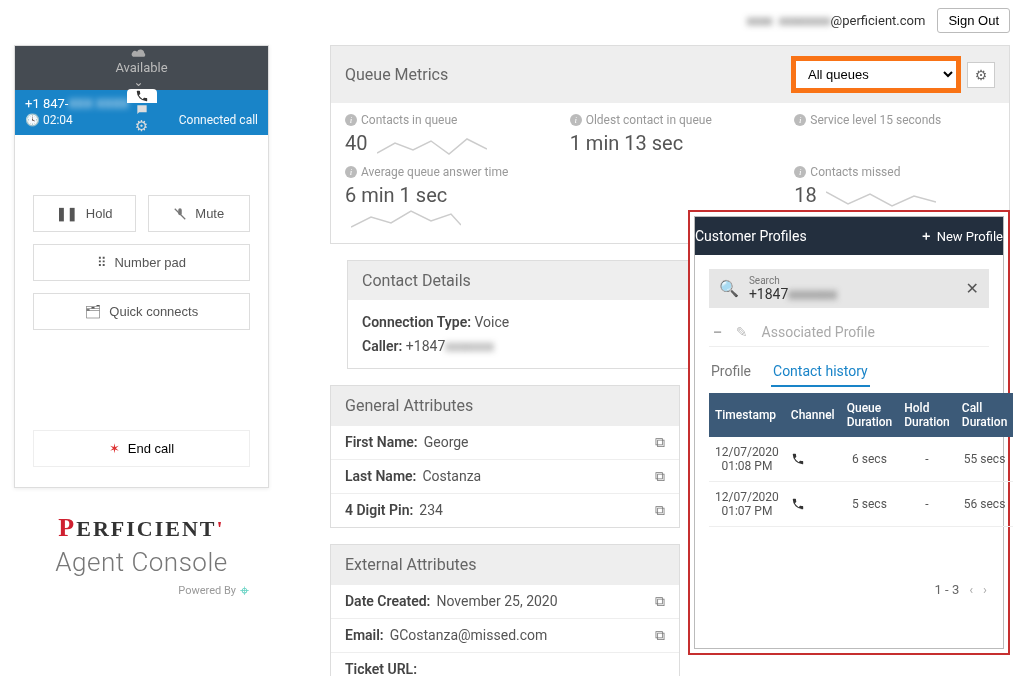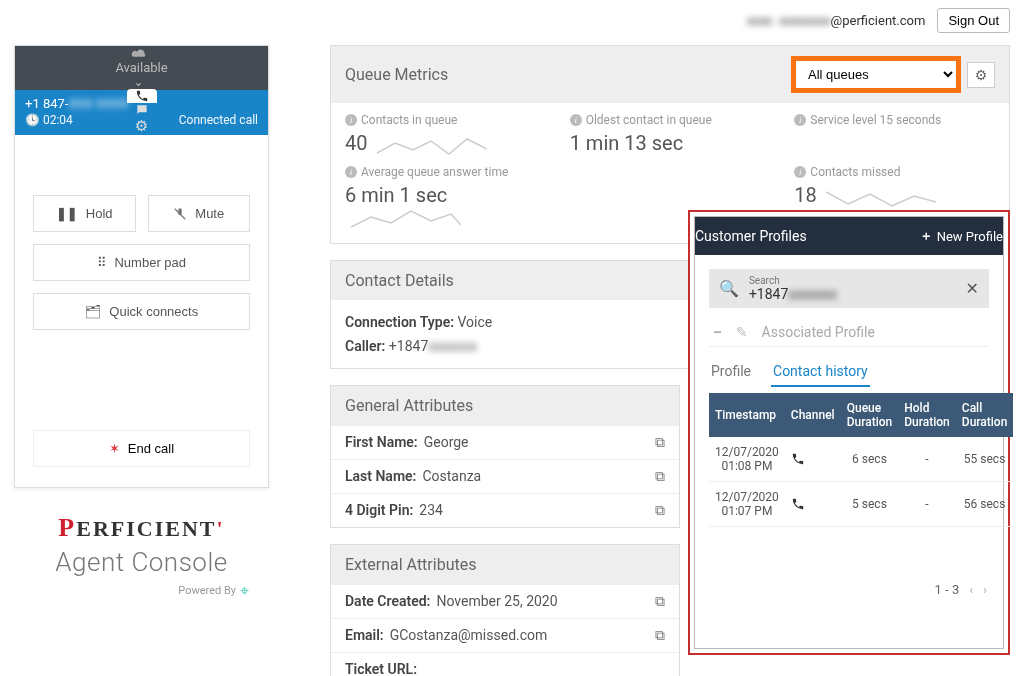--- a/index.html
+++ b/index.html
@@ -236,21 +236,21 @@
           </div>
         <div><span class="metric-value">18</span>
           <svg class="sparkline" width="110" height="24">
               <polyline points="0,6 22,18 44,8 66,20 88,10 110,16" fill="none" stroke="#ccc" stroke-width="1.5"></polyline>
             </svg>
         </div>
       </div>
     </div>
   </div>
 
-  <div class="panel" style="width:398px;">
+  <div class="panel" style="width:398px;margin-left:17px;">
     <div class="panel-head">
         <span>Contact Details</span>
       </div>
     <div class="panel-body">
       <div class="line"><b>Connection Type:</b> <span>Voice</span></div>
       <div class="line"><b>Caller:</b> <span>+1847</span><span class="blurv">xxxxxxx</span></div>
     </div>
   </div>
 
   <div class="panel" style="width:350px;">

